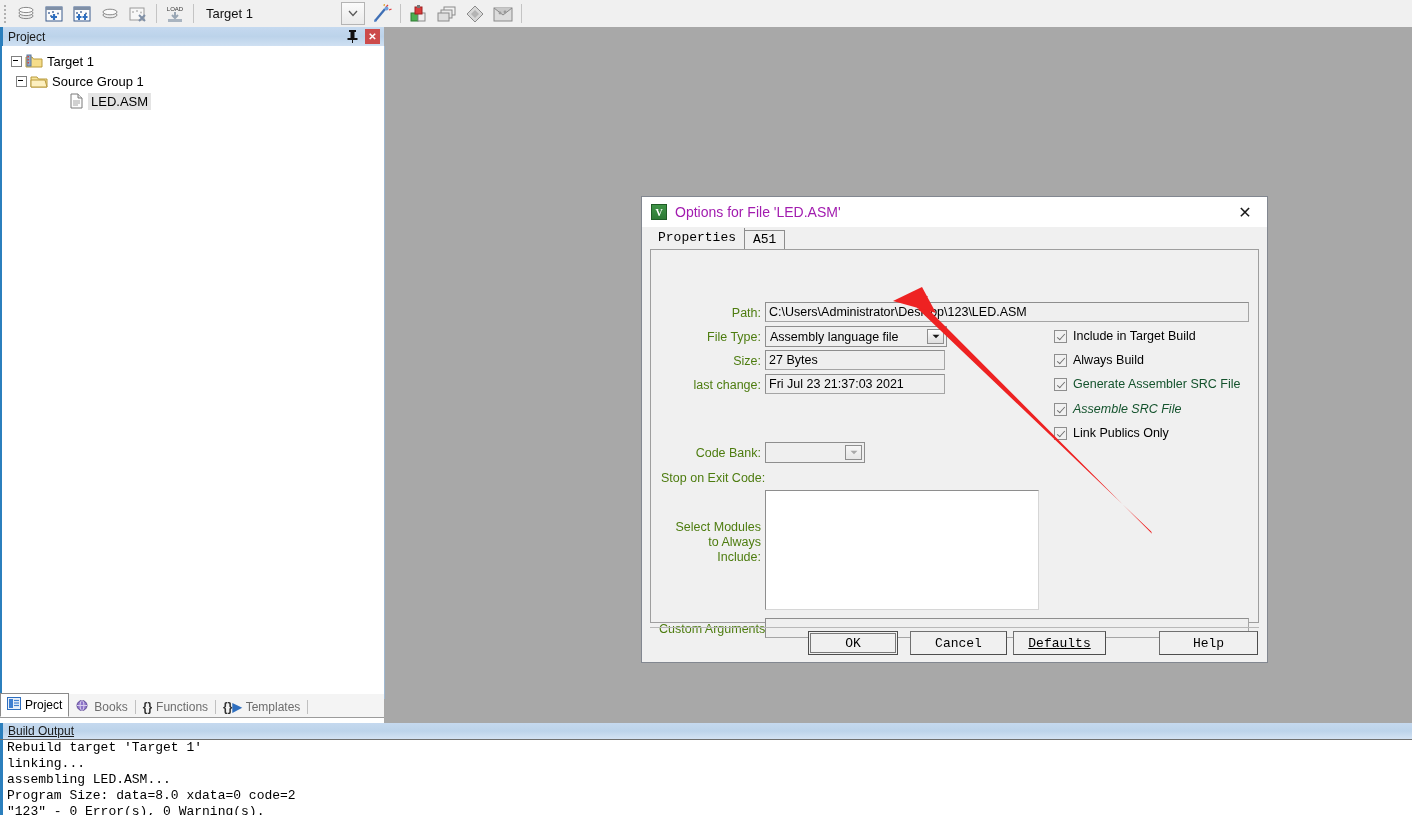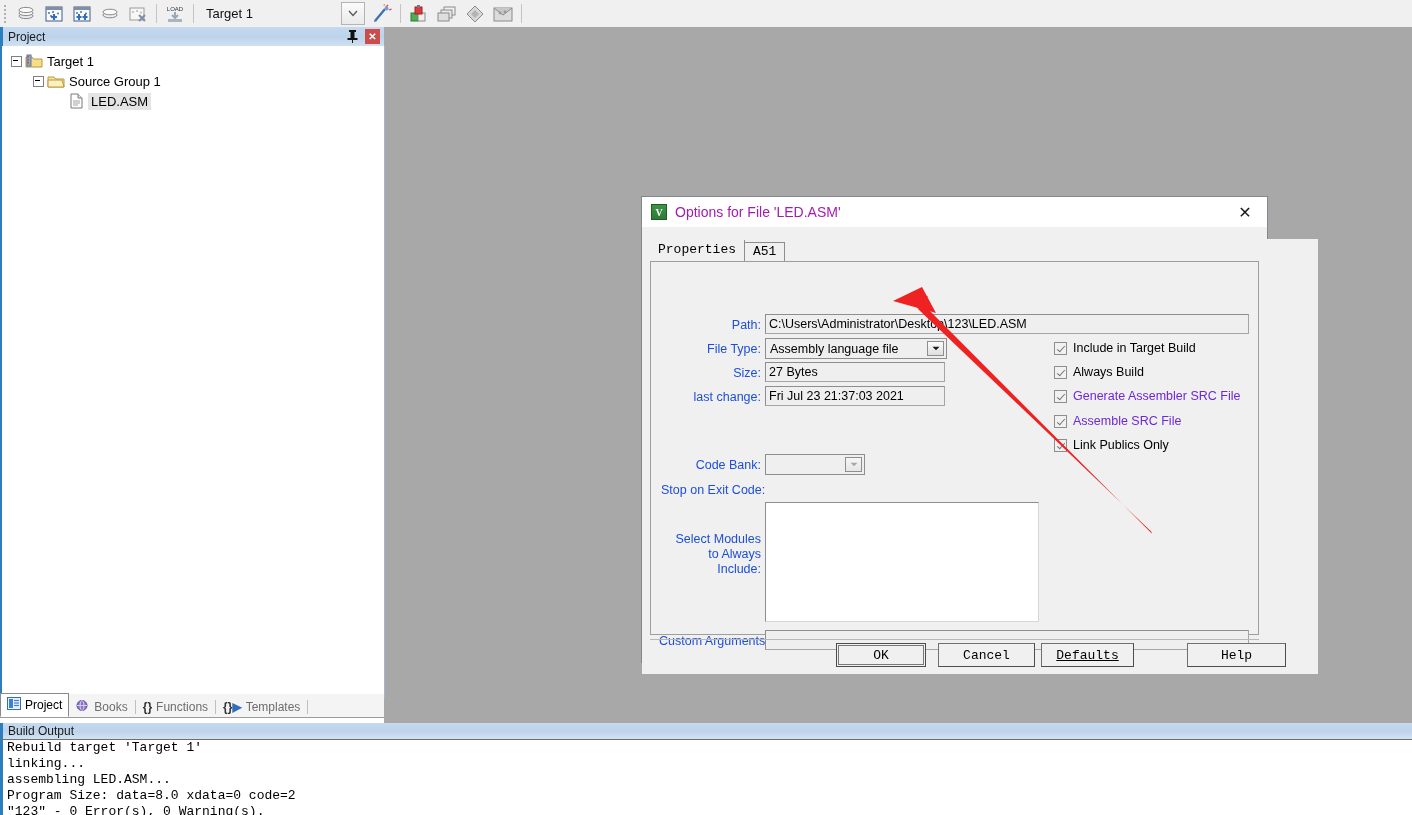--- a/index.html
+++ b/index.html
@@ -108,21 +108,21 @@
     overflow: hidden;
   }
   .tree { padding-top: 5px; }
   .tree-row {
     display: flex; align-items: center;
     height: 20px;
     font-size: 13px;
     white-space: nowrap;
   }
   .tree-row.lvl0 { padding-left: 9px; }
-  .tree-row.lvl1 { padding-left: 31px; }
+  .tree-row.lvl1 { padding-left: 14px; }
   .tree-row.lvl2 { padding-left: 53px; }
   .expander {
     width: 9px; height: 9px;
     border: 1px solid #808080;
     background: #fff;
     position: relative;
     margin-right: 3px;
     flex: 0 0 auto;
   }
   .expander::before {
@@ -168,21 +168,21 @@
     position: absolute;
     left: 0; top: 723px;
     width: 1412px; height: 16px;
     background: linear-gradient(to bottom, #c5d9ef 0%, #bcd3ea 50%, #d3e2f3 100%);
     border-bottom: 1px solid #6f6f6f;
     display: flex; align-items: center;
   }
   .build-title-bar {
     position: absolute; left: 0; top: 0; width: 3px; height: 16px; background: #2b7fbd;
   }
-  .build-title-text { margin-left: 8px; font-size: 12px; color: #1a1a1a; }
+  .build-title-text { margin-left: 8px; font-size: 12px; color: #1a1a1a; text-decoration: underline; }
   .build-out {
     position: absolute;
     left: 0; top: 740px;
     width: 1412px; height: 75px;
     background: #ffffff;
     border-left: 3px solid #2b7fbd;
     overflow: hidden;
     font-family: "Liberation Mono", monospace;
     font-size: 13px;
     line-height: 16px;
@@ -236,22 +236,22 @@
   }
   .dlg-close {
     position: absolute; right: 0; top: 0;
     width: 44px; height: 30px;
     display: flex; align-items: center; justify-content: center;
     font-size: 16px; color: #1a1a1a;
     font-family: "Liberation Sans", sans-serif;
   }
   .dlg-body {
     position: absolute;
-    left: 0; top: 42px;
-    width: 676px; height: 435px;
+    left: 0; top: 30px;
+    width: 625px; height: 435px;
     background: #f0f0f0;
   }
 
   
   .dlg-tabs {
     position: absolute; left: 8px; top: 0;
     display: flex; align-items: flex-end;
     height: 22px;
   }
   .dtab {
@@ -286,21 +286,21 @@
     border-top: 1px solid #9e9e9e;
     background: #f0f0f0;
     box-sizing: border-box;
   }
 
   
   .frm-label {
     position: absolute;
     text-align: right;
     font-size: 12.5px;
-    color: #1d4ed8;
+    color: #4d7c0f;
     white-space: nowrap;
   }
   .field {
     position: absolute;
     box-sizing: border-box;
     background: #efefef;
     border: 1px solid #a5a5a5;
     border-top-color: #8e8e8e;
     border-left-color: #8e8e8e;
     font-size: 12.5px;
@@ -361,27 +361,27 @@
   .chk-box.checked::after {
     content: "";
     position: absolute;
     left: 4px; top: 1px;
     width: 3px; height: 7px;
     border: solid #707070;
     border-width: 0 1.6px 1.6px 0;
     transform: rotate(42deg);
   }
   .chk-label { color: #000; }
-  .chk-label.dim { color: #6d28d9; }
+  .chk-label.dim { color: #14532d; }
 
   
   .dlg-buttons {
     position: absolute;
     left: 0; top: 400px;
-    width: 625px; height: 35px; margin-left: 28px;
+    width: 625px; height: 35px;
   }
   .dbtn {
     position: absolute;
     top: 4px;
     height: 24px;
     box-sizing: border-box;
     background: #f0f0f0;
     border: 1px solid #707070;
     border-bottom-color: #4d4d4d;
     border-right-color: #4d4d4d;
@@ -700,21 +700,21 @@
         <span class="chk-label">Include in Target Build</span>
       </div>
       <div class="chk-row" style="left:403px; top:103px;">
         <span class="chk-box checked"></span>
         <span class="chk-label">Always Build</span>
       </div>
       <div class="chk-row" style="left:403px; top:127px;">
         <span class="chk-box checked"></span>
         <span class="chk-label dim">Generate Assembler SRC File</span>
       </div>
-      <div class="chk-row" style="left:403px; top:152px;">
+      <div class="chk-row" style="left:403px; top:152px;font-style:italic;">
         <span class="chk-box checked"></span>
         <span class="chk-label dim">Assemble SRC File</span>
       </div>
       <div class="chk-row" style="left:403px; top:176px;">
         <span class="chk-box checked"></span>
         <span class="chk-label">Link Publics Only</span>
       </div>
 
       <div class="frm-label" style="left:36px; top:196px; width:74px;">Code Bank:</div>
       <div class="combo disabled" style="left:114px; top:192px; width:100px;">

